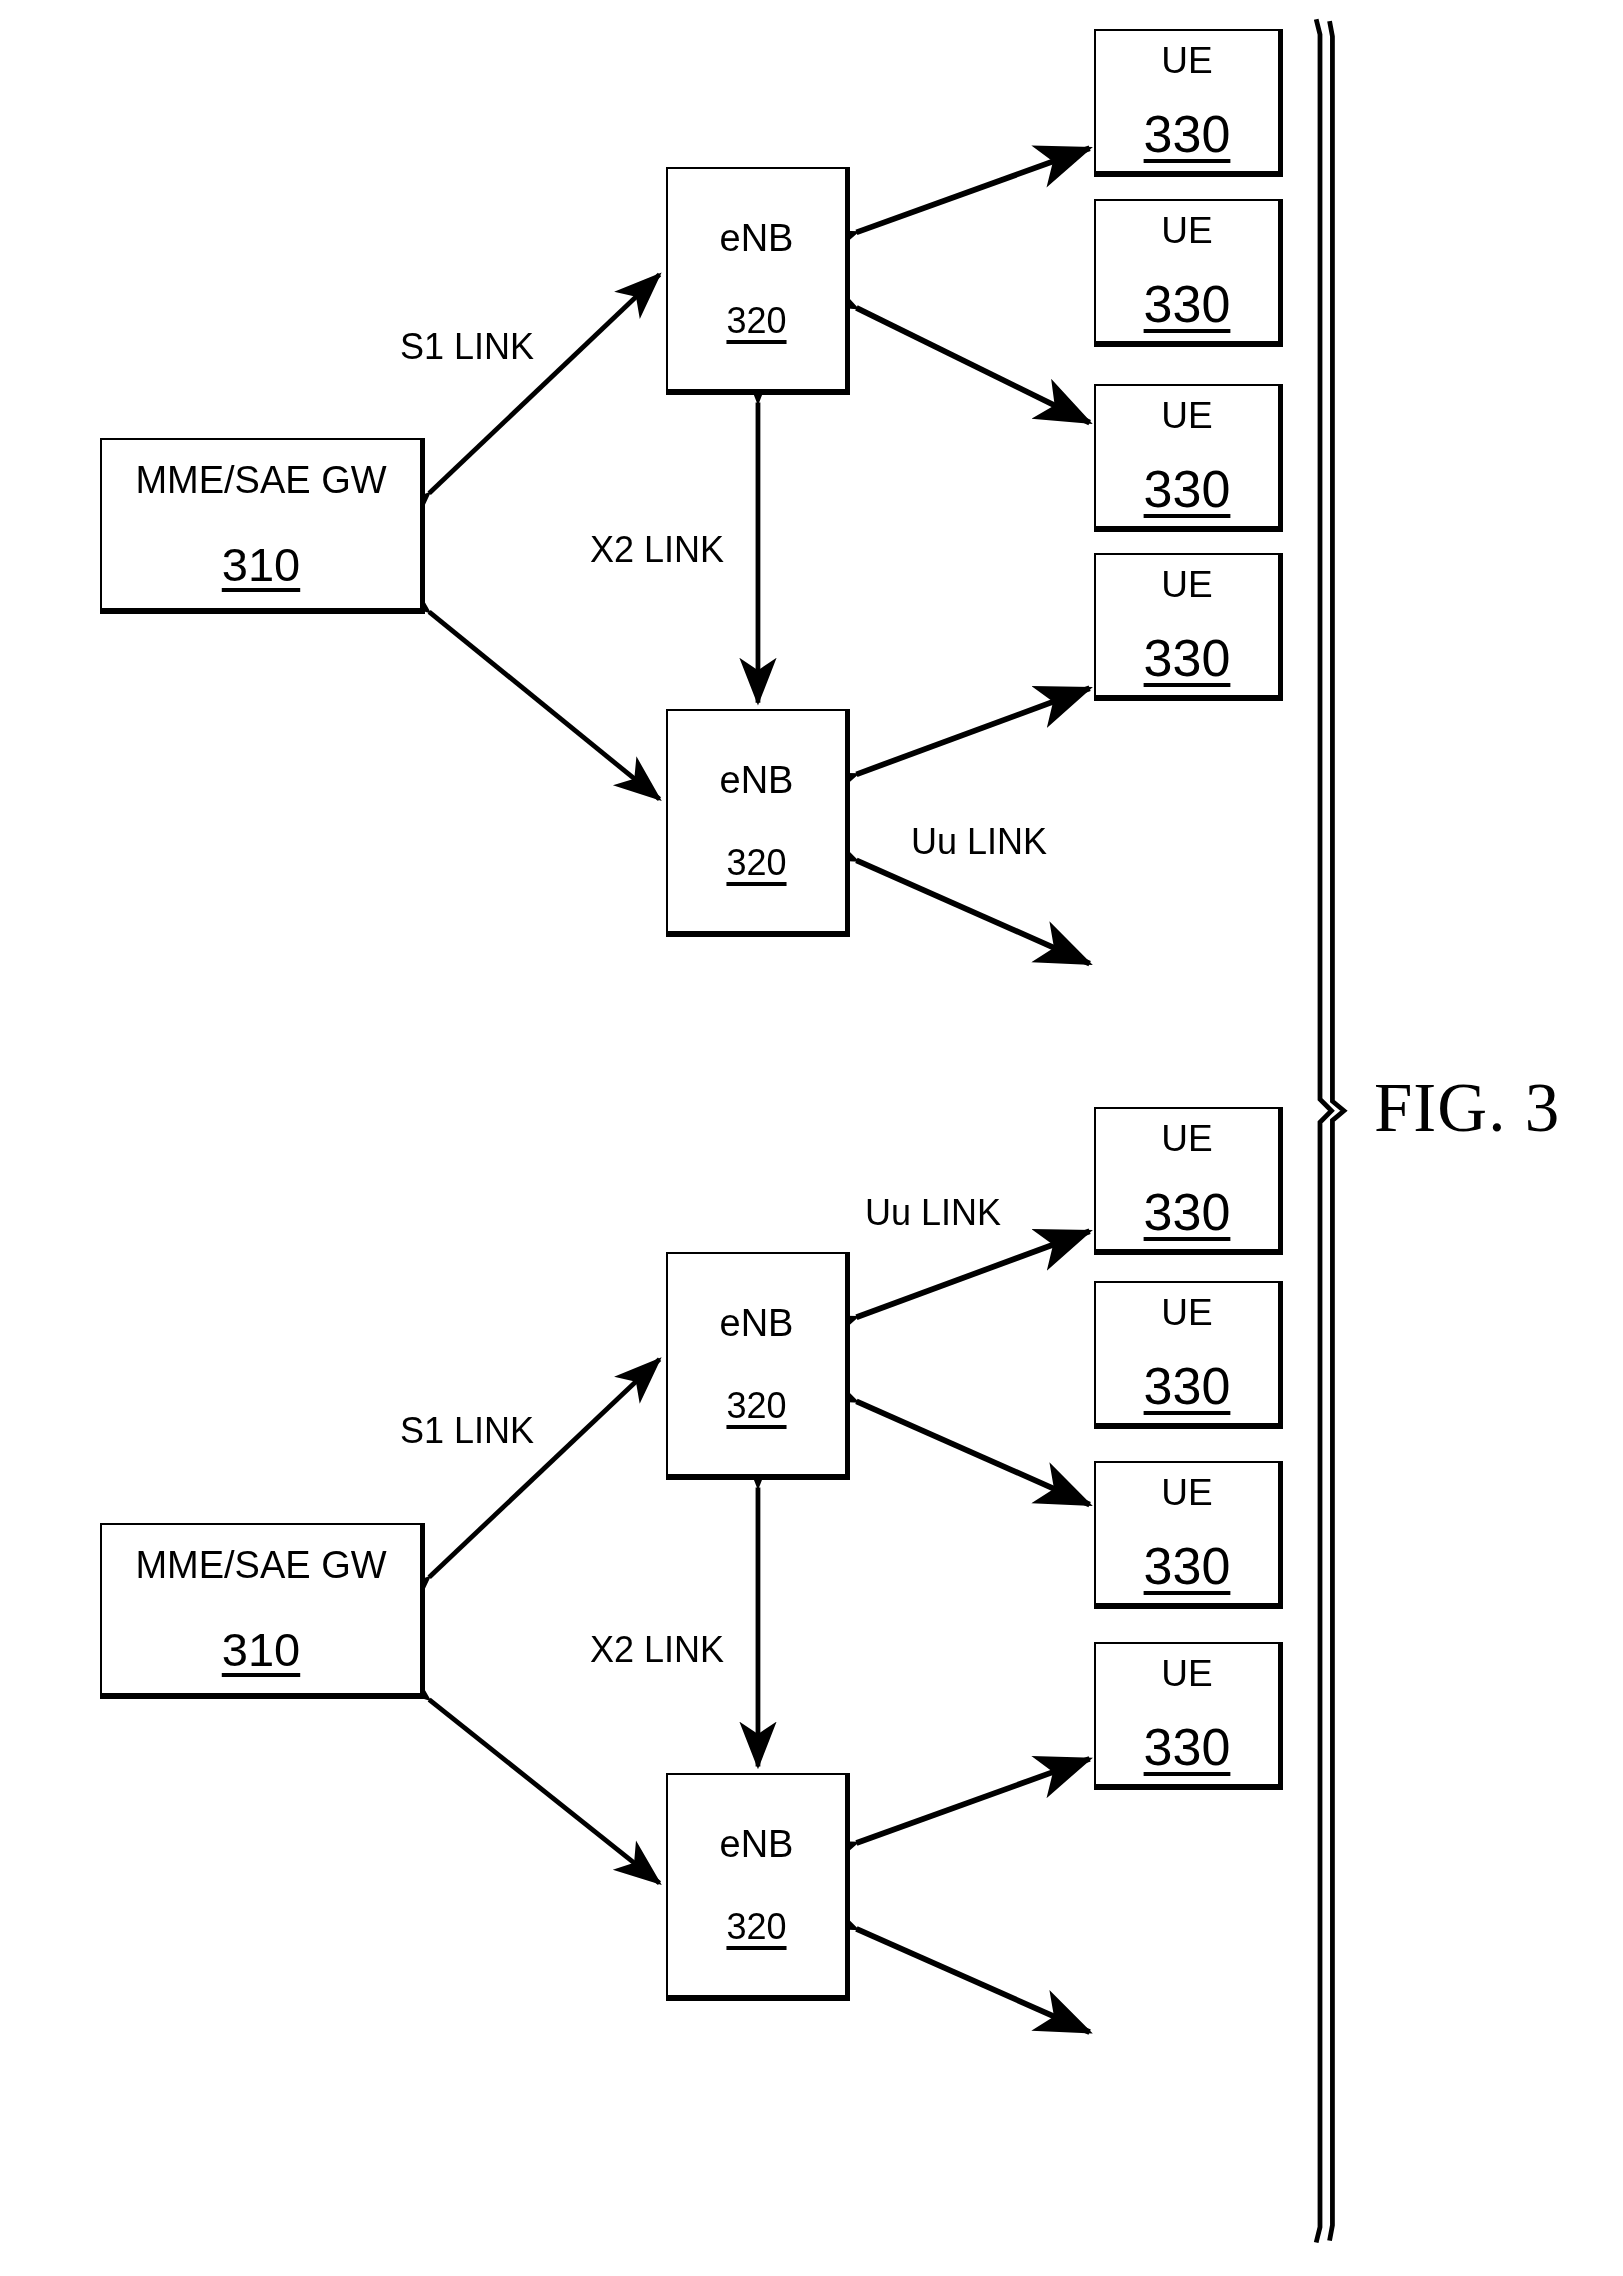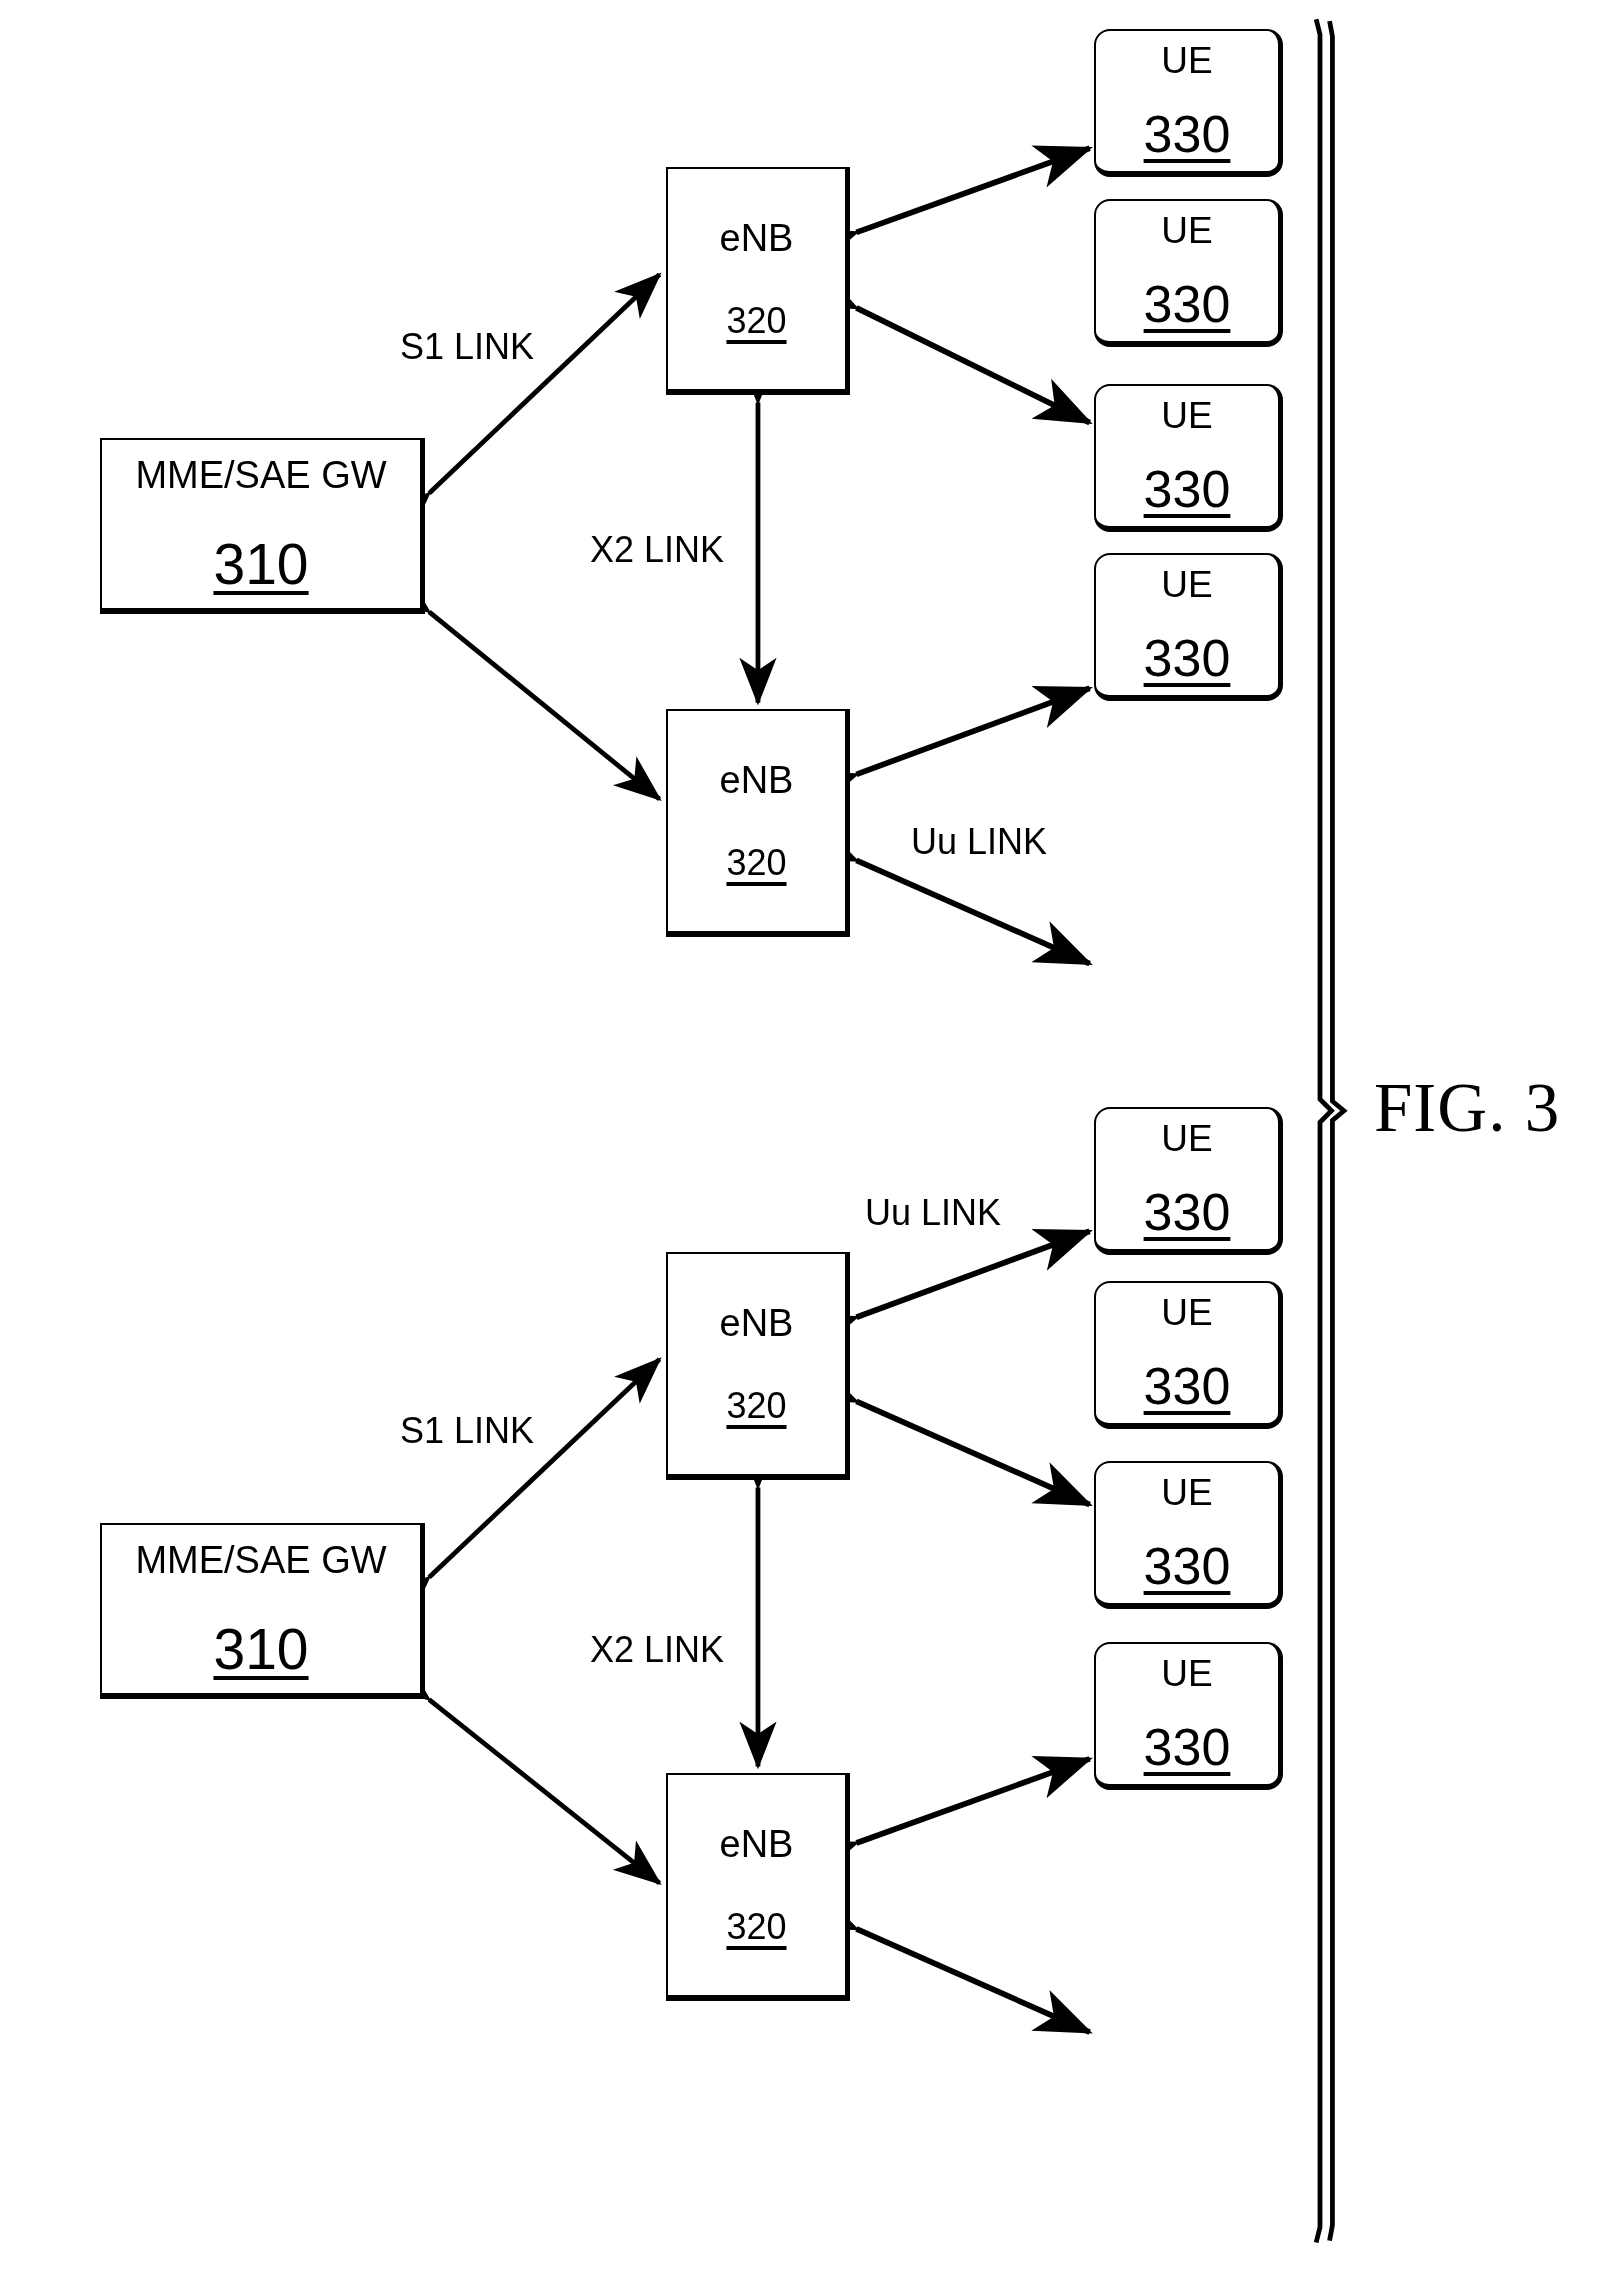--- a/index.html
+++ b/index.html
@@ -48,27 +48,27 @@
     line-height: 1;
     text-align: center;
     text-decoration: underline;
     text-underline-offset: 6.7px;
     text-decoration-thickness: 3.8px;
     white-space: nowrap;
   }
   
   .node.mme { width: 325px; height: 176px; }
   .node.mme .node-title { font-size: 38px; margin-bottom: 42px; }
-  .node.mme .node-ref   { font-size: 57px; }
+  .node.mme .node-ref   { font-size: 47px; }
   
   .node.enb { width: 184px; height: 228px; }
   .node.enb .node-title { font-size: 38px; margin-bottom: 46px; }
   .node.enb .node-ref   { font-size: 36px; }
   
-  .node.ue { width: 189px; height: 148px; border-radius: 16px; }
+  .node.ue { width: 189px; height: 148px; }
   .node.ue .node-title { font-size: 37px; margin-bottom: 29px; }
   .node.ue .node-ref   { font-size: 52px; }
 
   
   .link-label {
     position: absolute;
     font-family: "Liberation Sans", sans-serif;
     font-size: 36px;
     color: #000000;
     white-space: nowrap;

